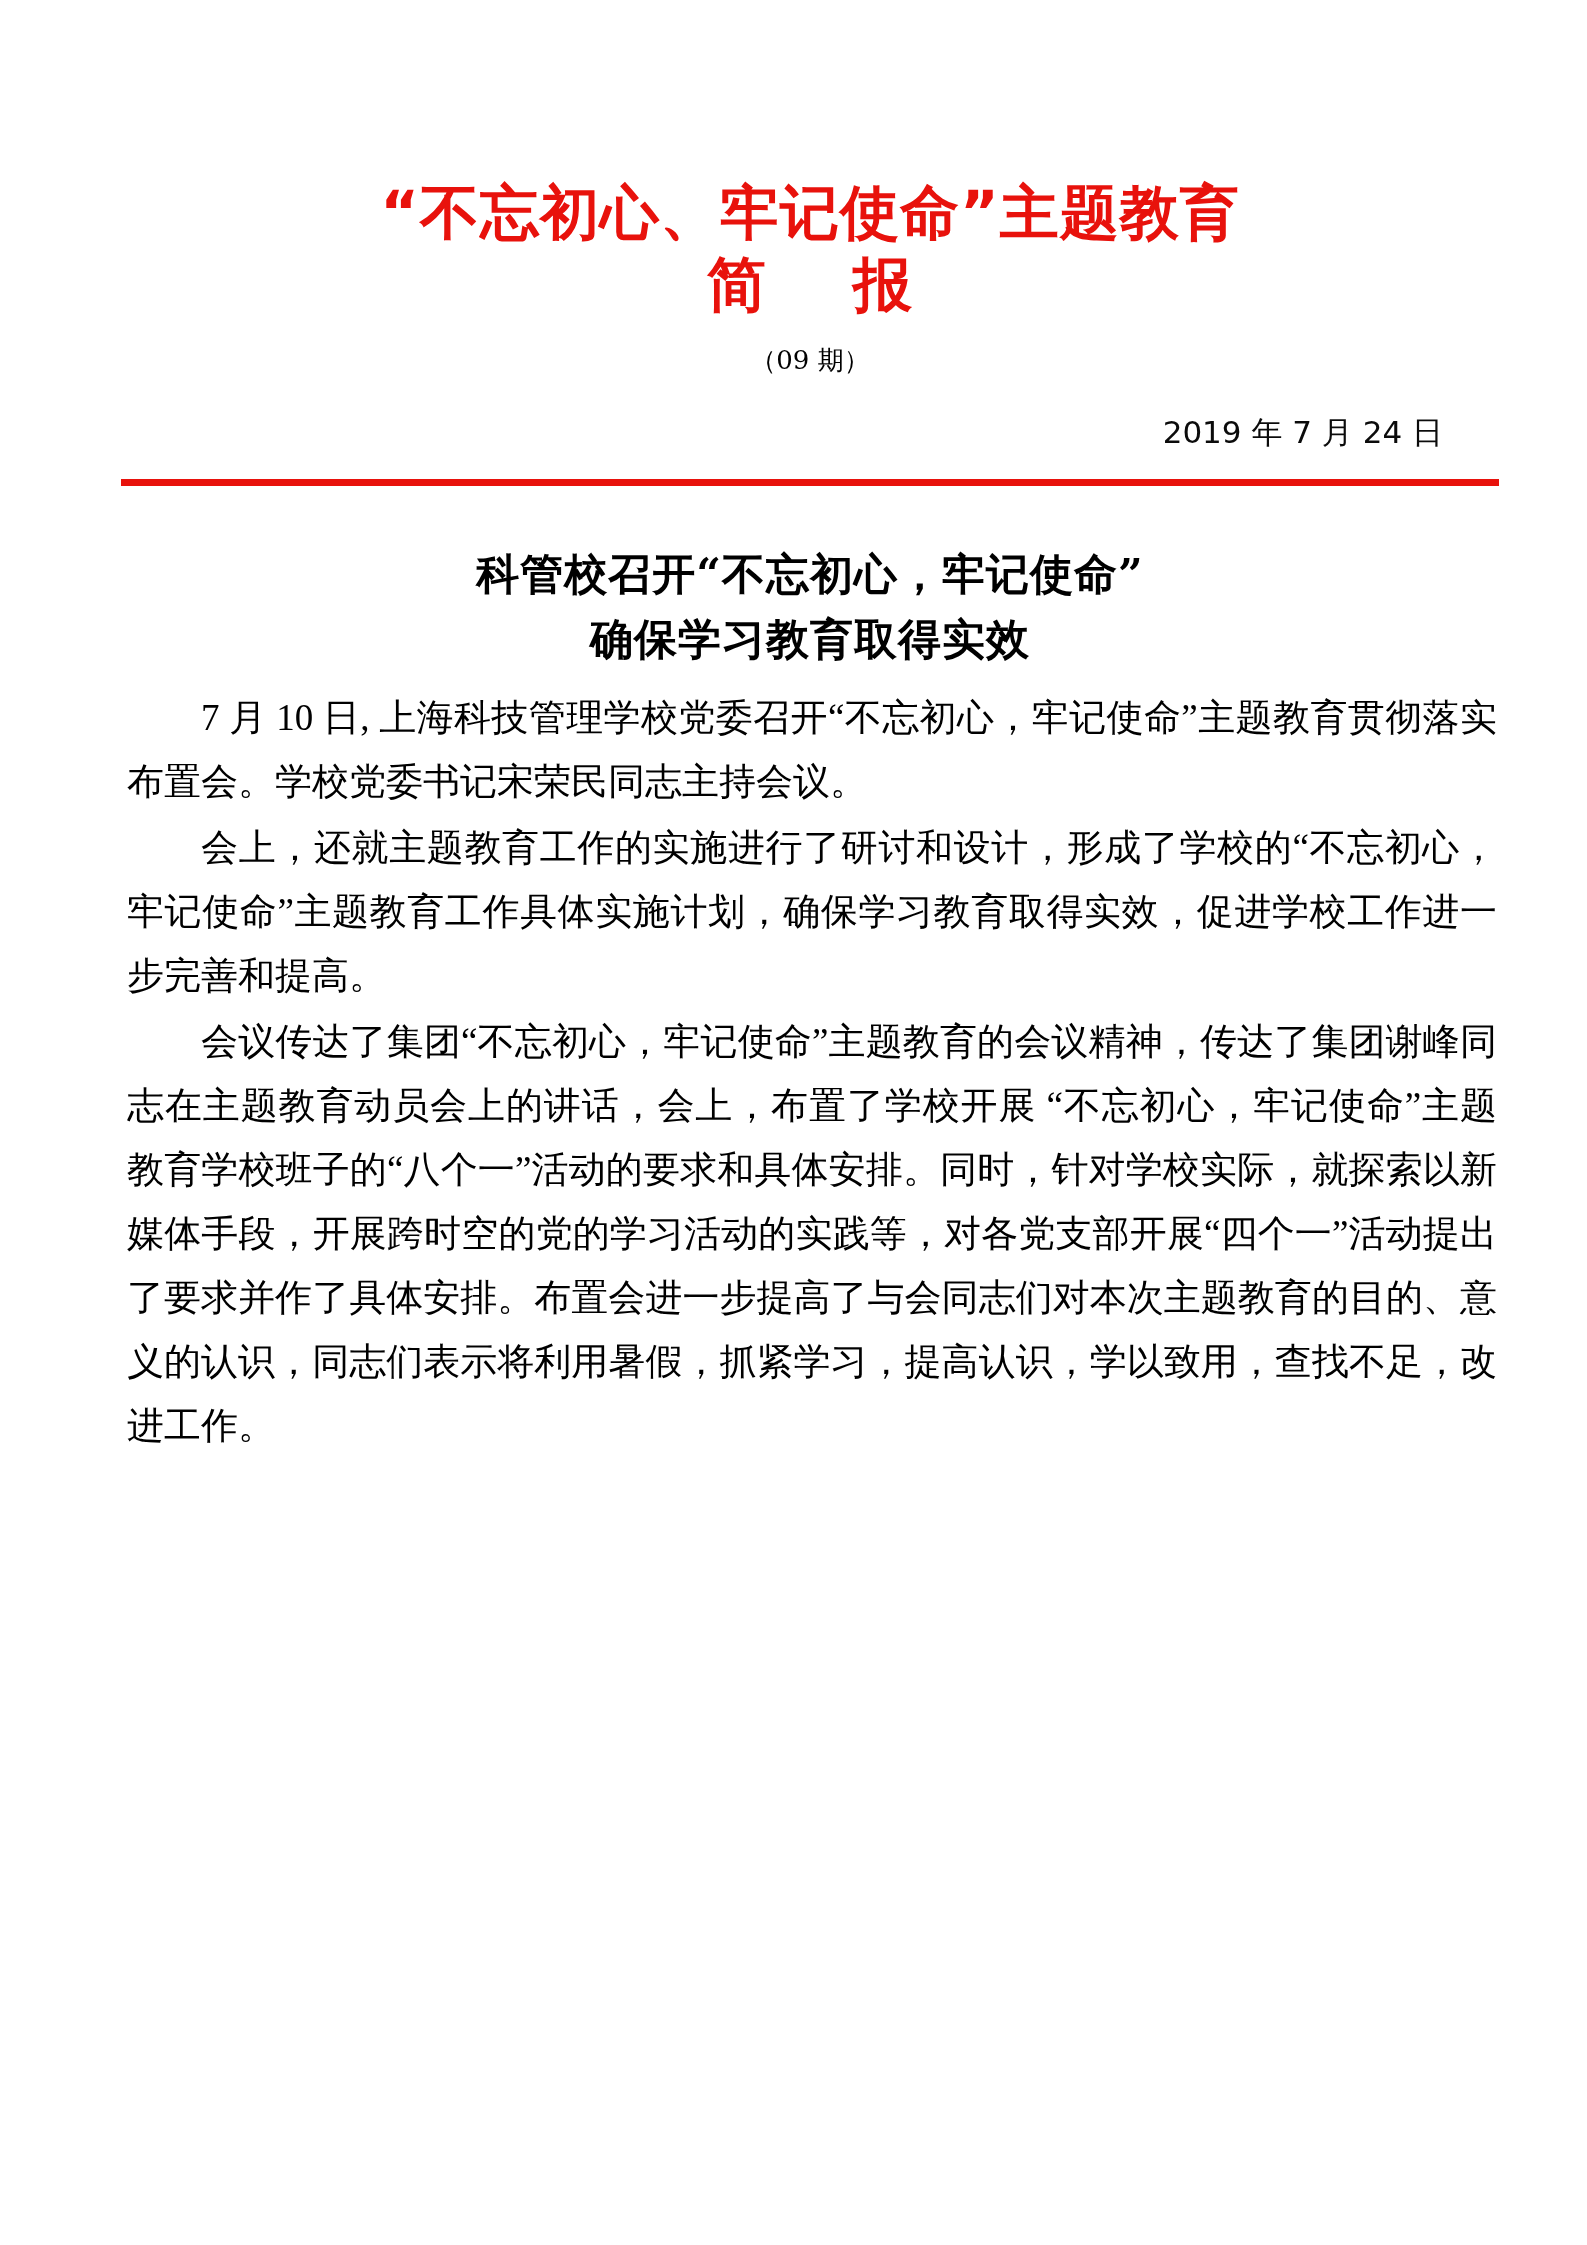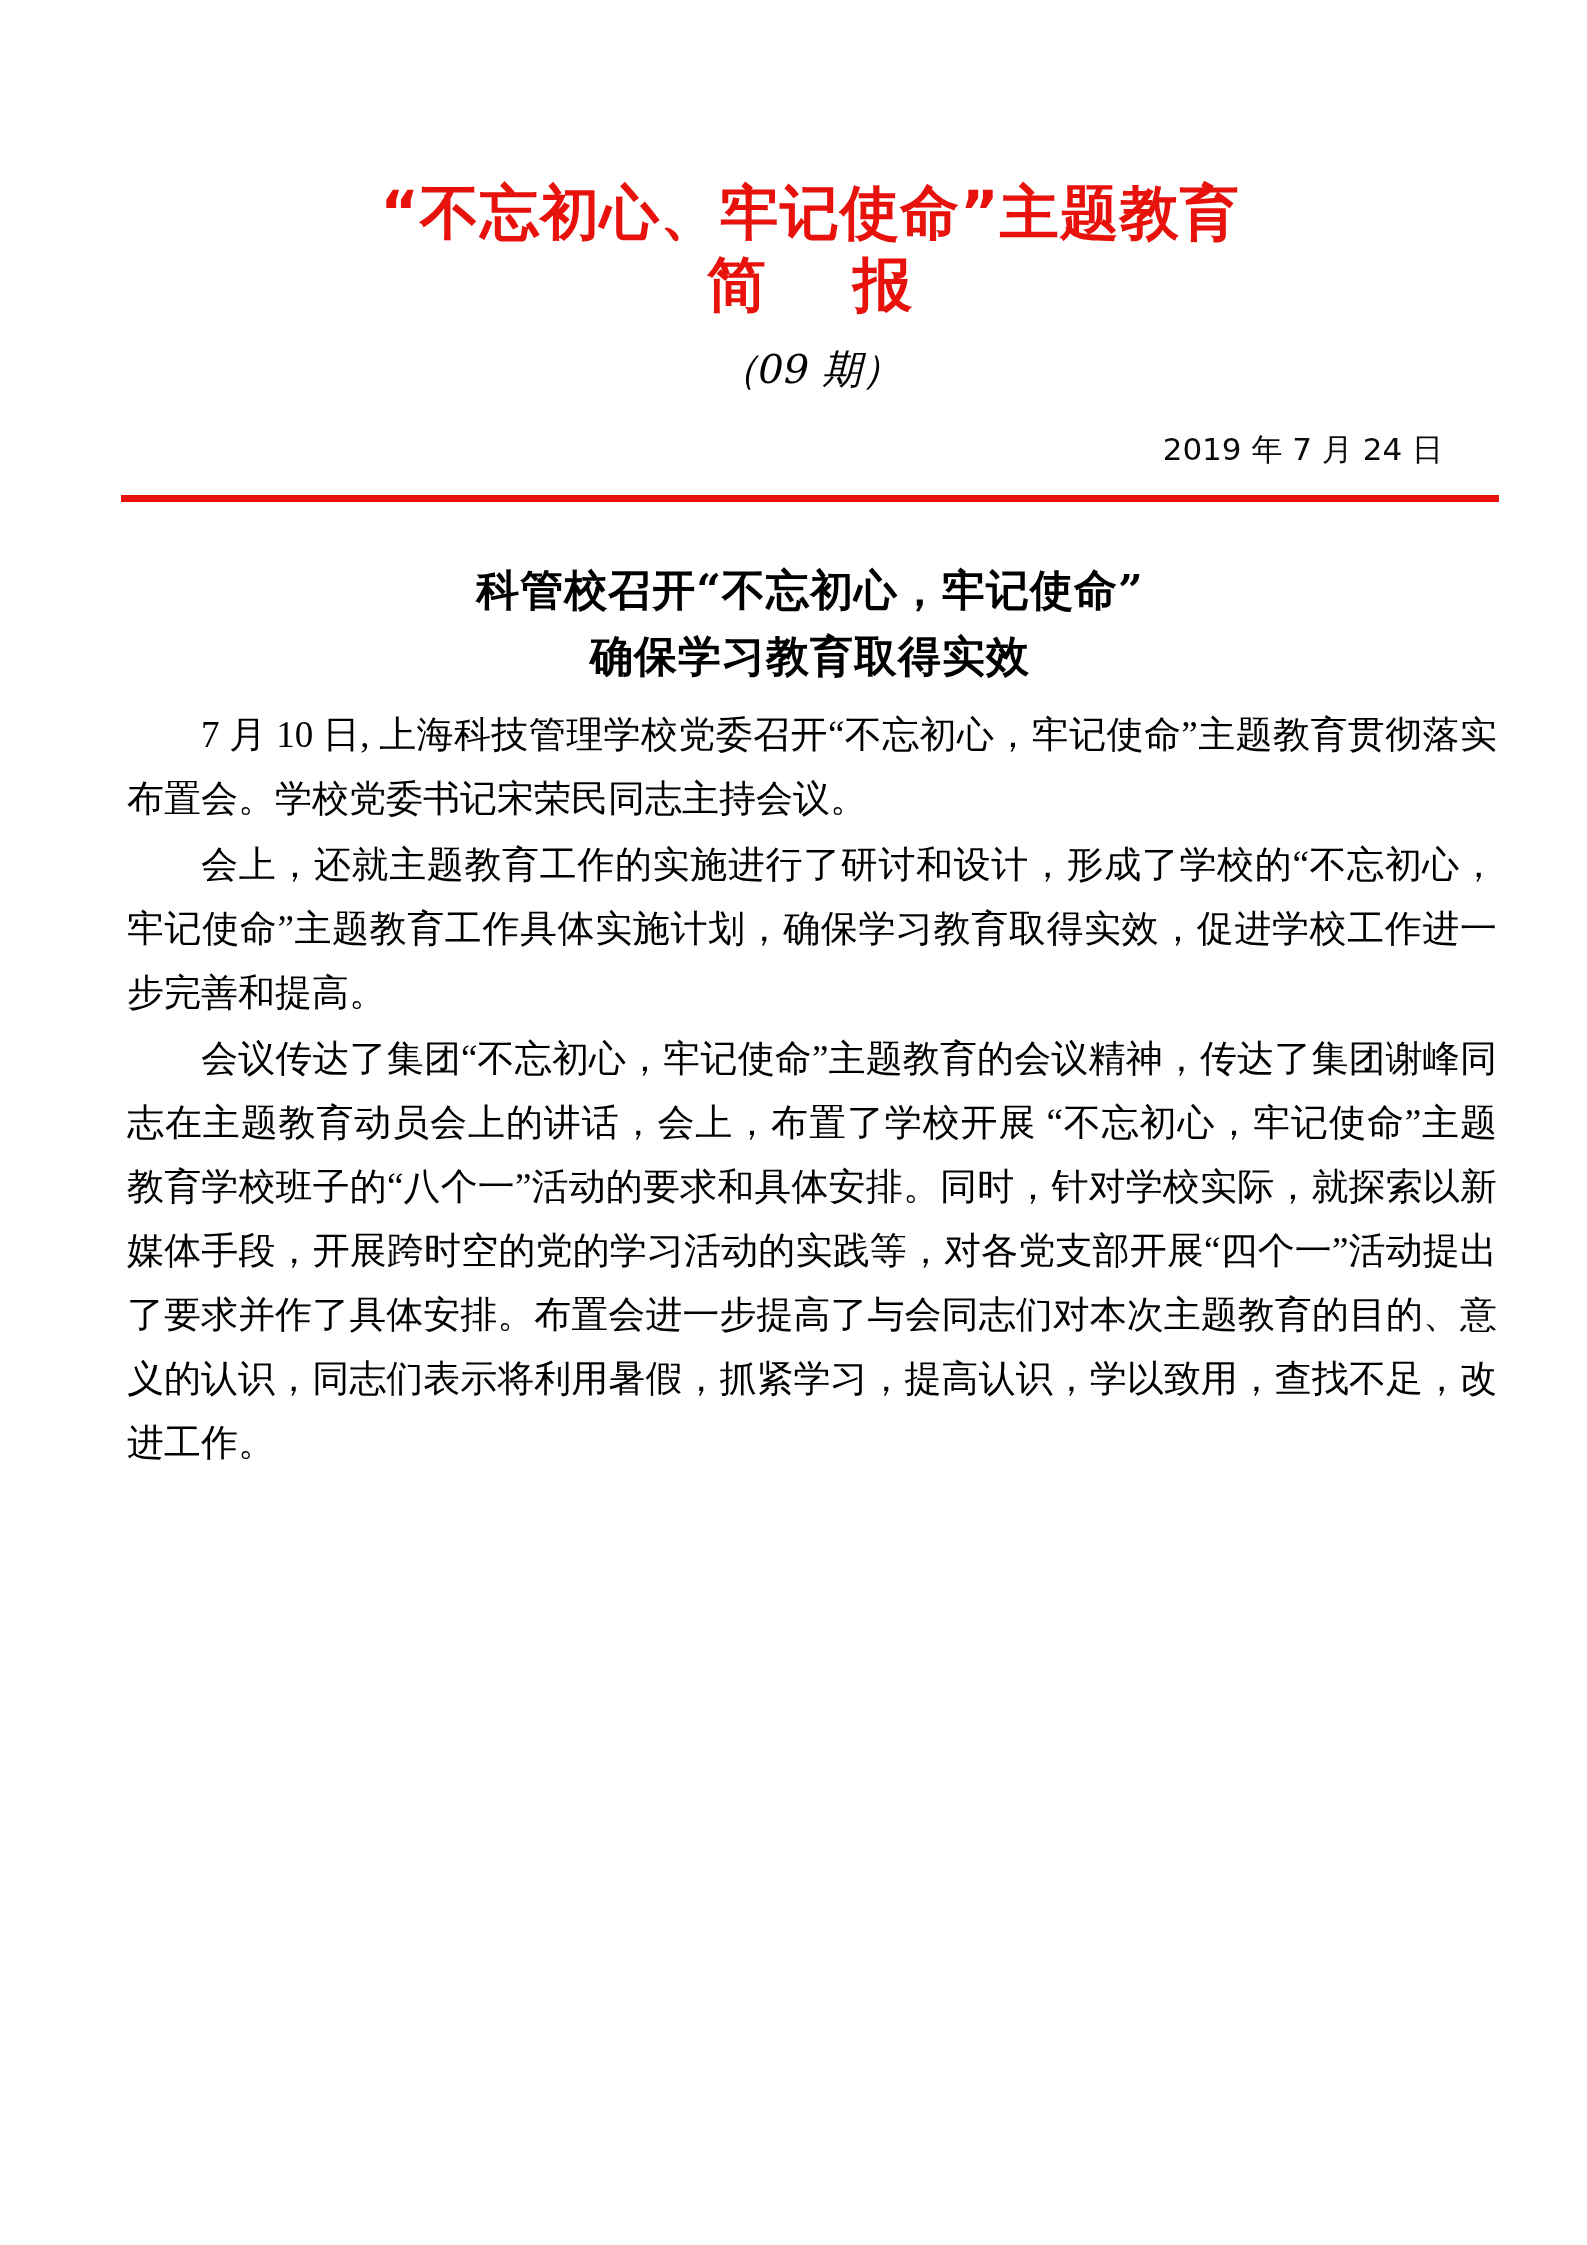--- a/index.html
+++ b/index.html
@@ -42,24 +42,23 @@
     letter-spacing: 1px;
     white-space: pre;
   }
   .masthead-line-2 {
     margin-top: 2px;
   }
   .issue {
     margin-top: 26px;
     text-align: center;
     font-family: "DejaVu Serif", "Liberation Serif", serif;
-    font-size: 40px;
+    font-size: 26px;
     line-height: 1.2;
     color: #000000;
-    font-style: italic;
   }
 
   
   .pubrow {
     margin-top: 38px;
     display: flex;
     align-items: baseline;
     font-family: "DejaVu Sans", "Liberation Sans", sans-serif;
     font-size: 31px;
     line-height: 1.2;

